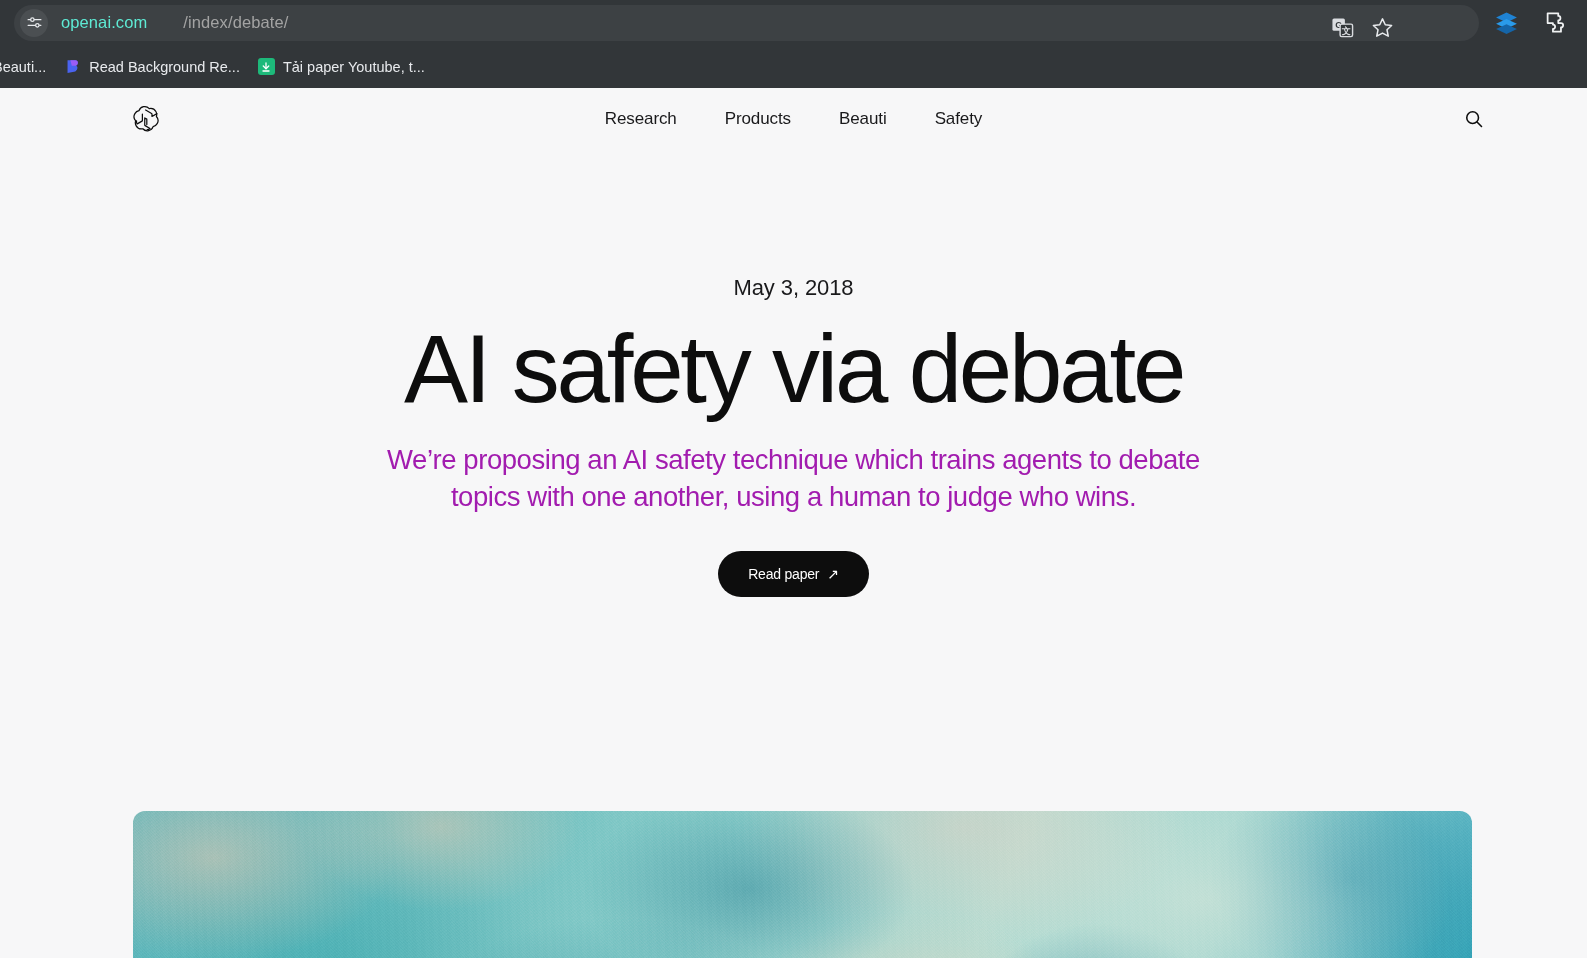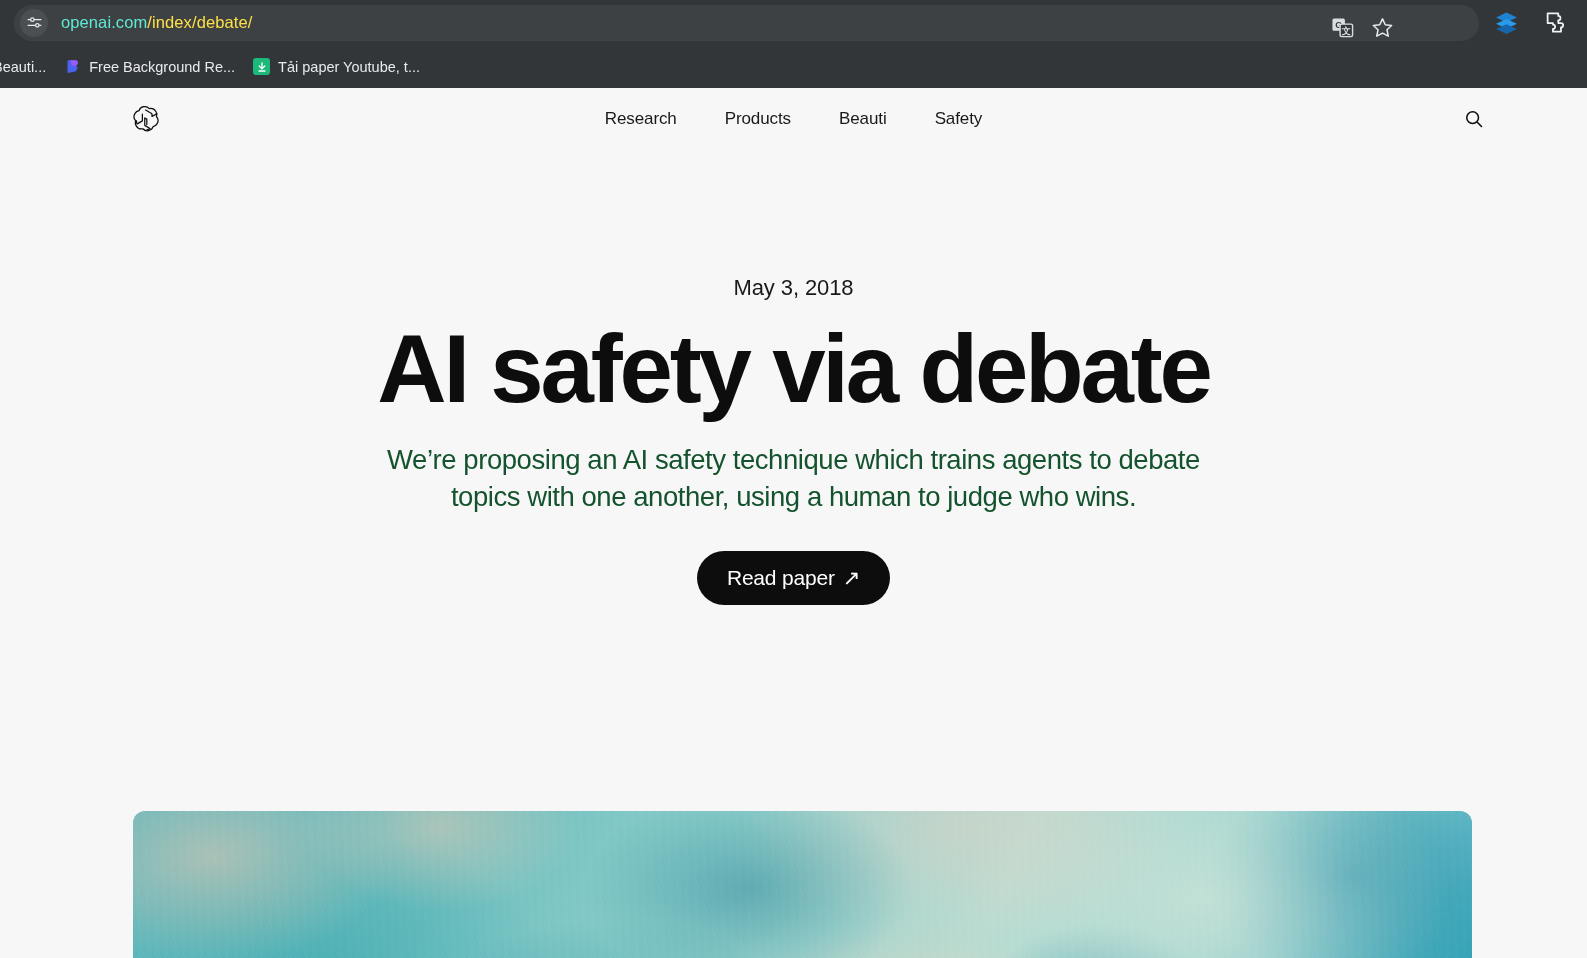--- a/index.html
+++ b/index.html
@@ -53,21 +53,21 @@
 
   .omnibox-url {
     font-size: 16.5px;
     margin-left: 13px;
     color: #d8dadc;
     white-space: nowrap;
     letter-spacing: 0.1px;
     cursor: text;
   }
   .omnibox-url .host { color: #5eead4; }
-  .omnibox-url .path { color: #fde047; }
+  .omnibox-url .path { color: #a3a3a3; padding-left: 36px; }
 
   .toolbar-actions-inbox {
     position: absolute;
     right: 84px;
     top: 0;
     height: 45px;
     display: flex;
     align-items: center;
     gap: 14px;
   }
@@ -189,45 +189,45 @@
   .hero-date {
     font-size: 22px;
     color: #19191b;
     letter-spacing: -0.1px;
     margin-bottom: 18px;
   }
 
   .hero-title {
     font-size: 96px;
     line-height: 1.05;
-    font-weight: 700;
+    font-weight: 400;
     letter-spacing: -3.2px;
     color: #0d0d0d;
     margin-bottom: 22px;
   }
 
   .hero-sub {
     font-size: 27.5px;
     line-height: 1.34;
-    color: #14532d;
+    color: #a21caf;
     letter-spacing: -0.45px;
     max-width: 820px;
     margin: 0 auto 36px auto;
     font-weight: 400;
   }
 
   .read-paper-btn {
     display: inline-flex;
     align-items: center;
     gap: 8px;
     background: #0d0d0d;
     color: #ffffff;
     border: none;
     border-radius: 999px;
-    font-size: 21px;
+    font-size: 14px;
     letter-spacing: -0.2px;
     padding: 15px 30px;
     cursor: pointer;
     font-family: "Liberation Sans", sans-serif;
   }
 
   
   .hero-image-wrap {
     position: absolute;
     left: 133px;
@@ -323,21 +323,21 @@
     <div class="bm">
       <span>Beauti...</span>
     </div>
     <div class="bm">
       <span class="bm-favicon">
         <svg width="17" height="17" viewBox="0 0 24 24">
           <path d="M5 3 L16 3 C20 3 21 8 17 11 L9 11 L16 11 C20 11 20 16 16 19 L5 21 Z" fill="#4a63f0"></path>
           <path d="M9 3 L16 3 C20 3 21 8 17 11 L11 11 Z" fill="#9b5cf6"></path>
         </svg>
       </span>
-      <span>Free Background Re...</span>
+      <span>Read Background Re...</span>
     </div>
     <div class="bm">
       <span class="bm-favicon bm-fav-green">
         <svg width="12" height="12" viewBox="0 0 24 24" fill="none" stroke="#ffffff" stroke-width="2.6" stroke-linecap="round" stroke-linejoin="round">
           <line x1="12" y1="4" x2="12" y2="15"></line>
           <polyline points="6.5,10 12,15.5 17.5,10"></polyline>
           <line x1="6" y1="20" x2="18" y2="20"></line>
         </svg>
       </span>
       <span>Tải paper Youtube, t...</span>

